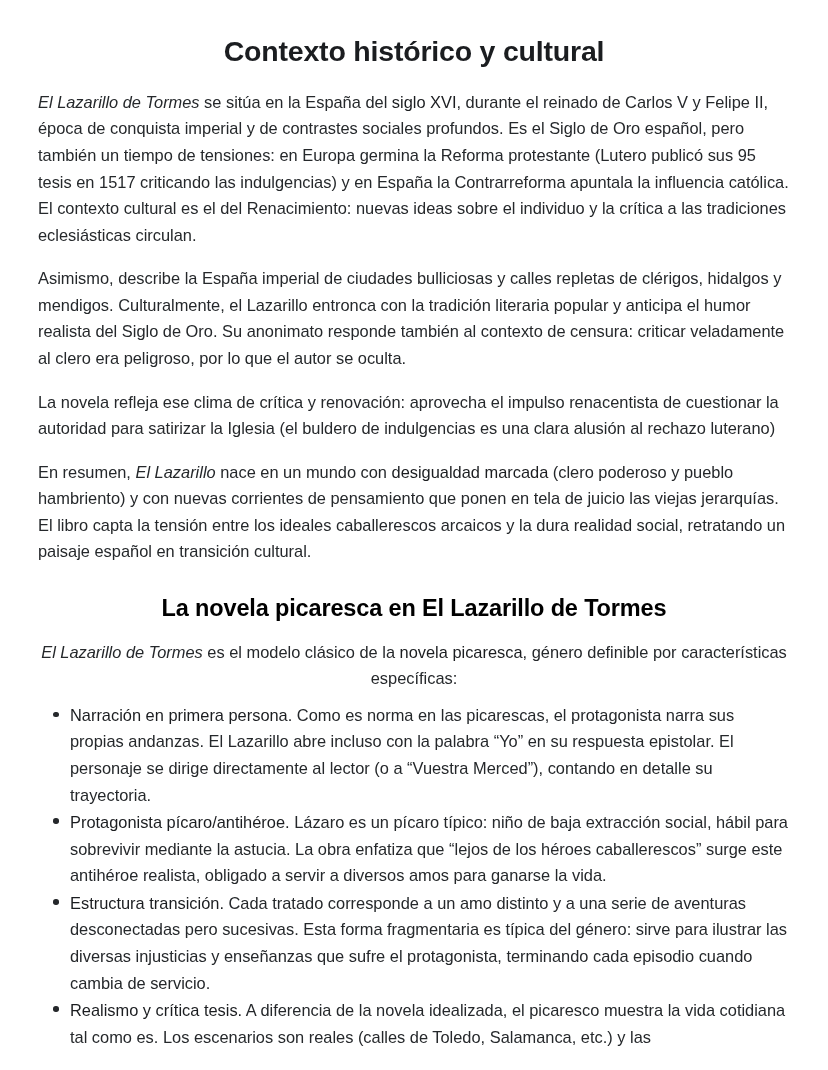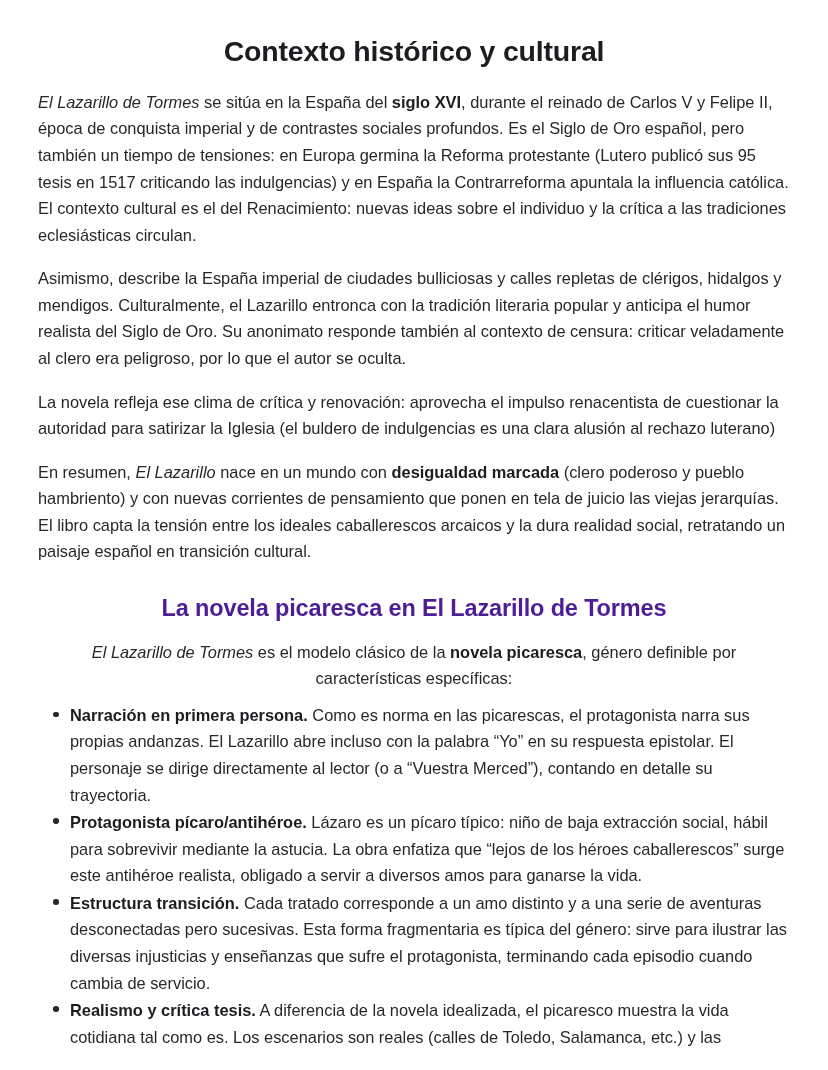--- a/index.html
+++ b/index.html
@@ -34,21 +34,21 @@
     color: #1b1d20;
   }
   h2.doc-heading {
     margin: 0;
     padding: 29px 0 0 0;
     font-size: 23.5px;
     line-height: 1.22;
     font-weight: 700;
     text-align: center;
     letter-spacing: -0.15px;
-    color: #4c1d95;
+    color: #000000;
   }
   p.para {
     margin: 0;
     padding: 17px 0 0 0;
     font-size: 16.4px;
     line-height: 1.62;
     text-align: left;
     color: #25282b;
   }
   p.para.first {
@@ -80,21 +80,21 @@
     top: 0.62em;
     width: 5.5px;
     height: 5.5px;
     border-radius: 50%;
     background: #25282b;
   }
   em {
     font-style: italic;
   }
   strong, b {
-    font-weight: 700;
+    font-weight: 400;
     color: #1b1d20;
   }
 </style>
 </head>
 <body>
 
 <div class="page">
 
   <h1 class="doc-heading">Contexto histórico y cultural</h1>
 

